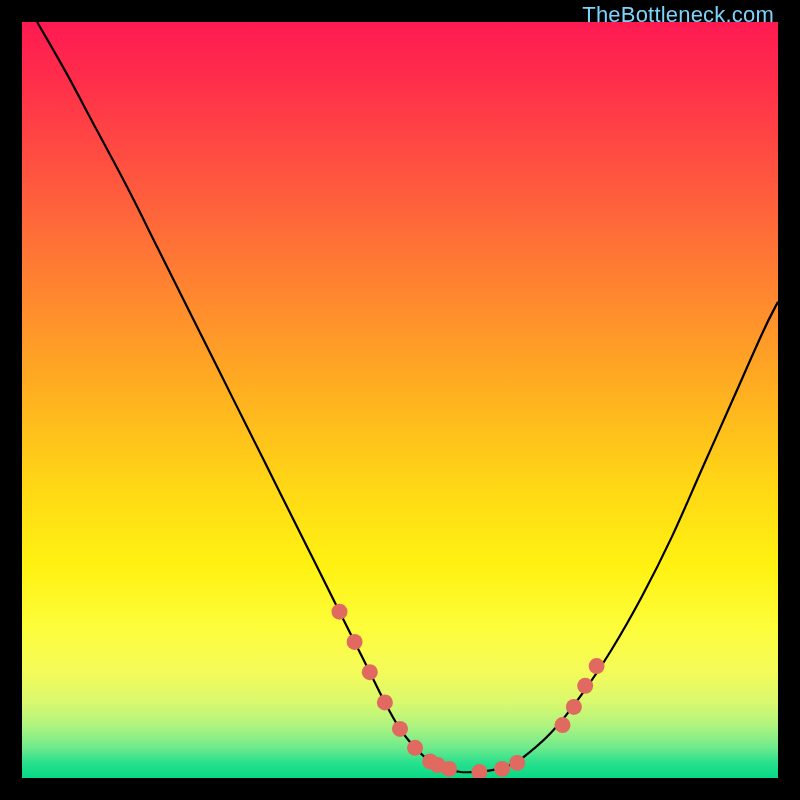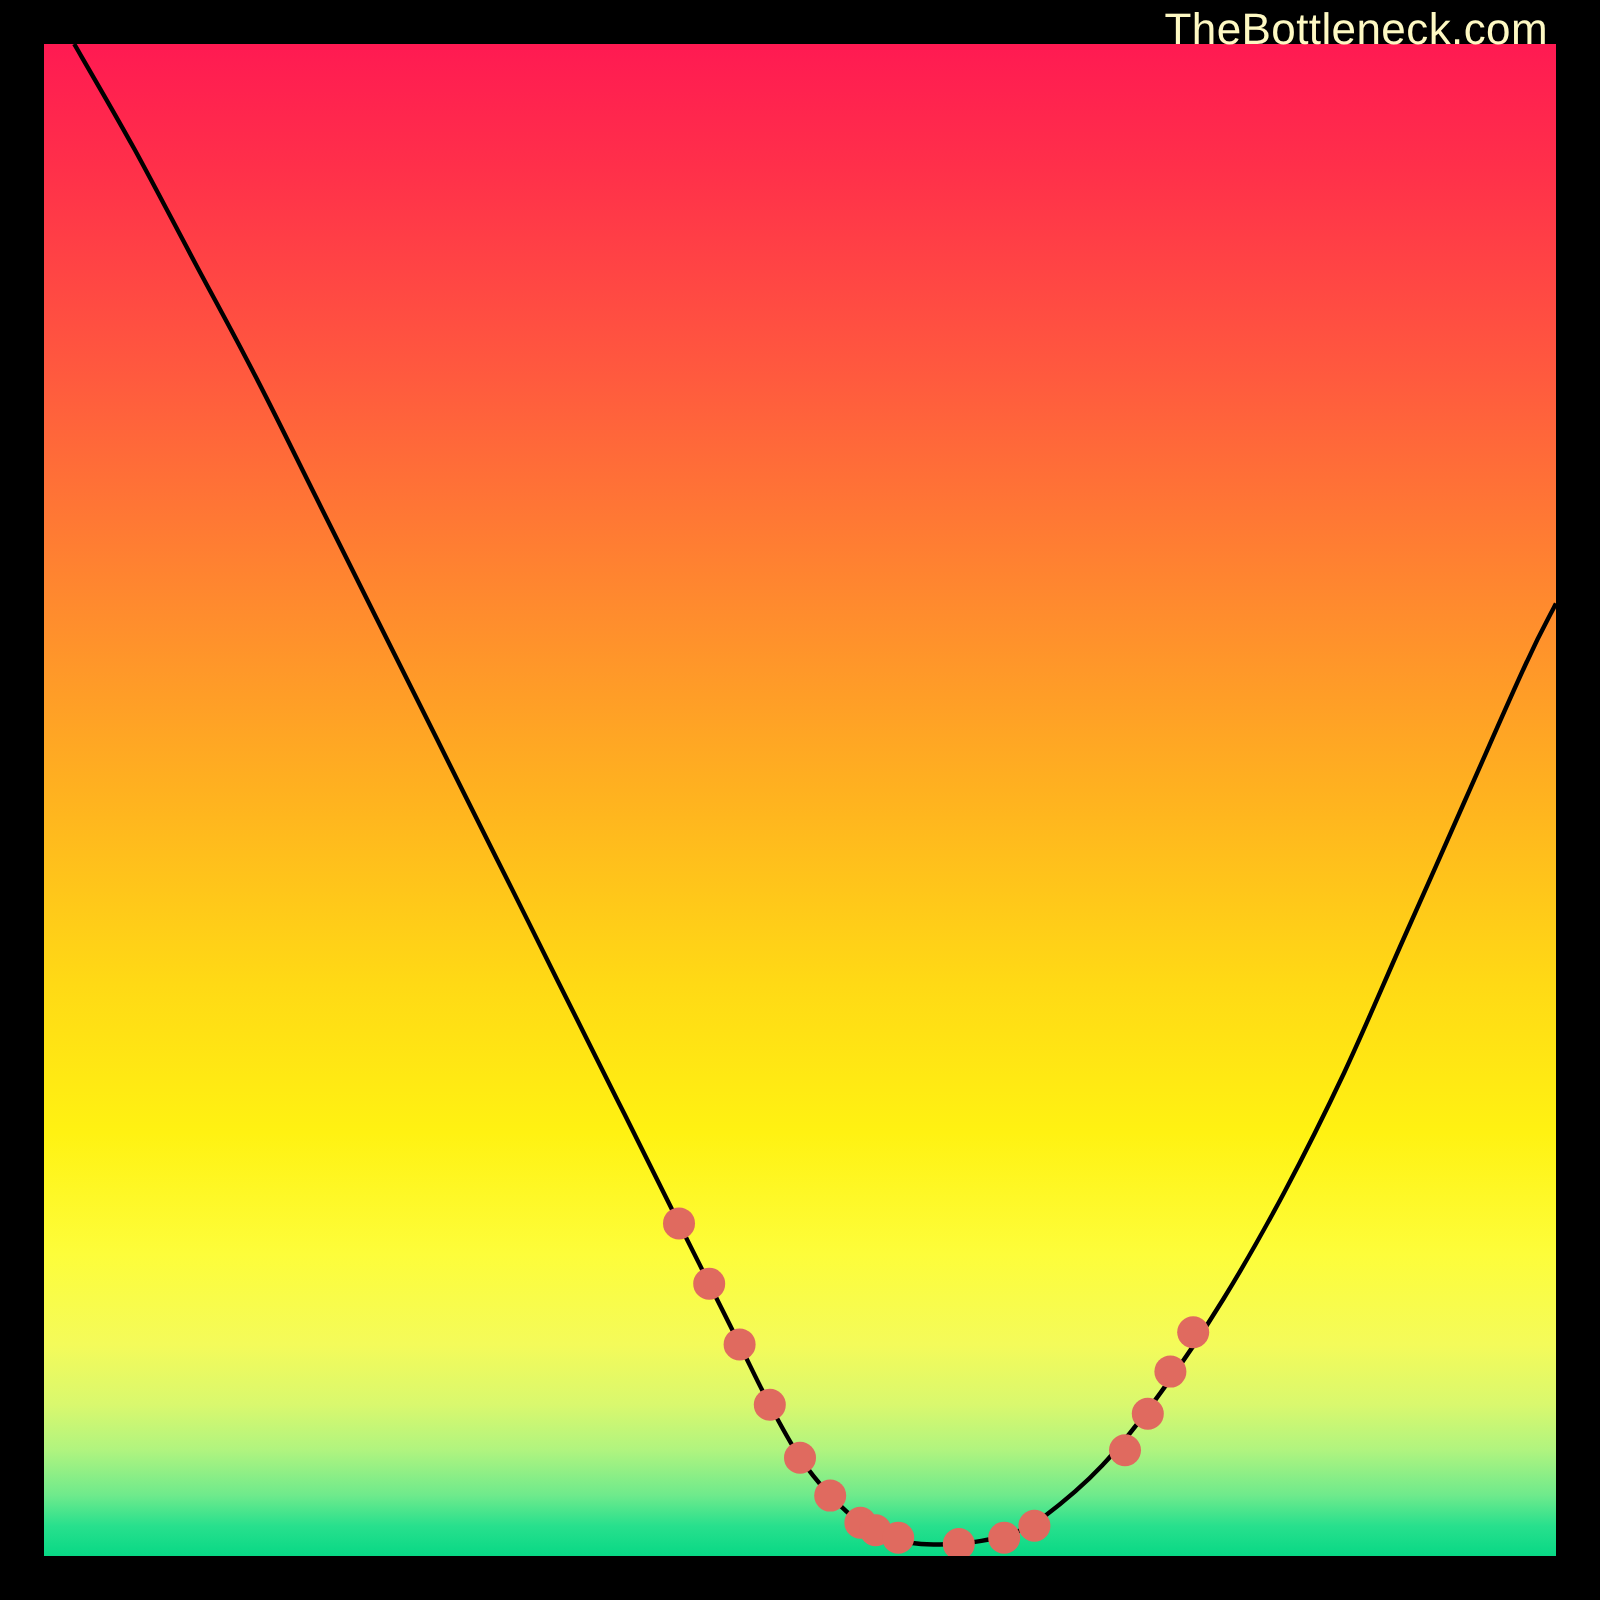--- a/index.html
+++ b/index.html
@@ -47,21 +47,21 @@
     position: absolute;
     left: 0;
     top: 0;
     width: 756px;
     height: 756px;
   }
   .watermark {
     position: absolute;
     top: 2px;
     right: 26px;
-    color: #fef9c3;
+    color: #7dd3fc;
     font-size: 22px;
     letter-spacing: 0.2px;
     font-weight: 400;
     user-select: none;
   }
 </style>
 </head>
 <body>
 
 <div class="stage">

